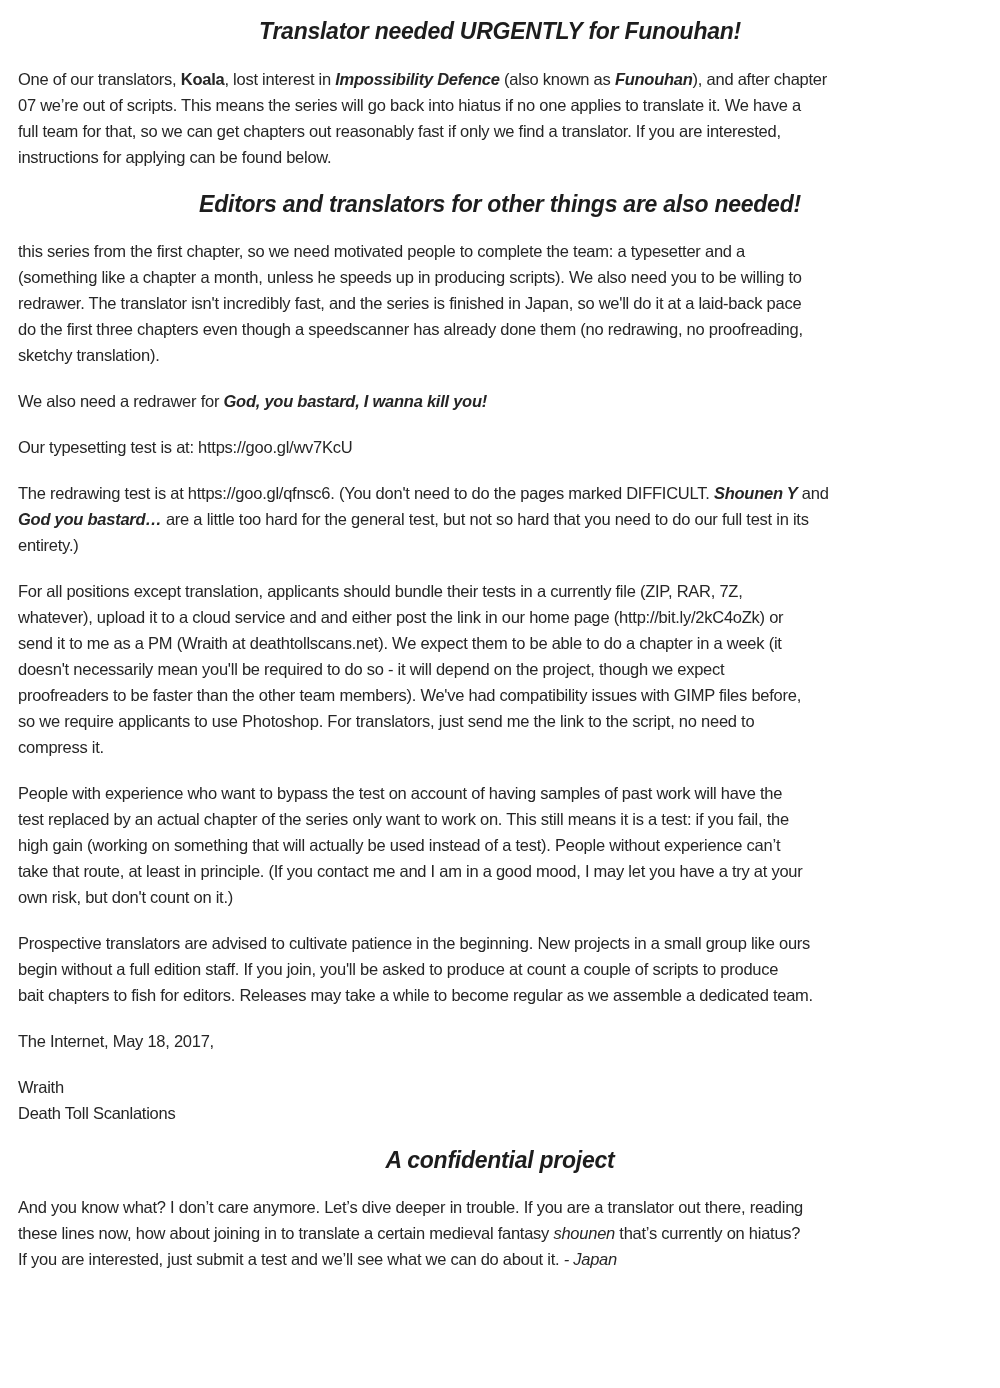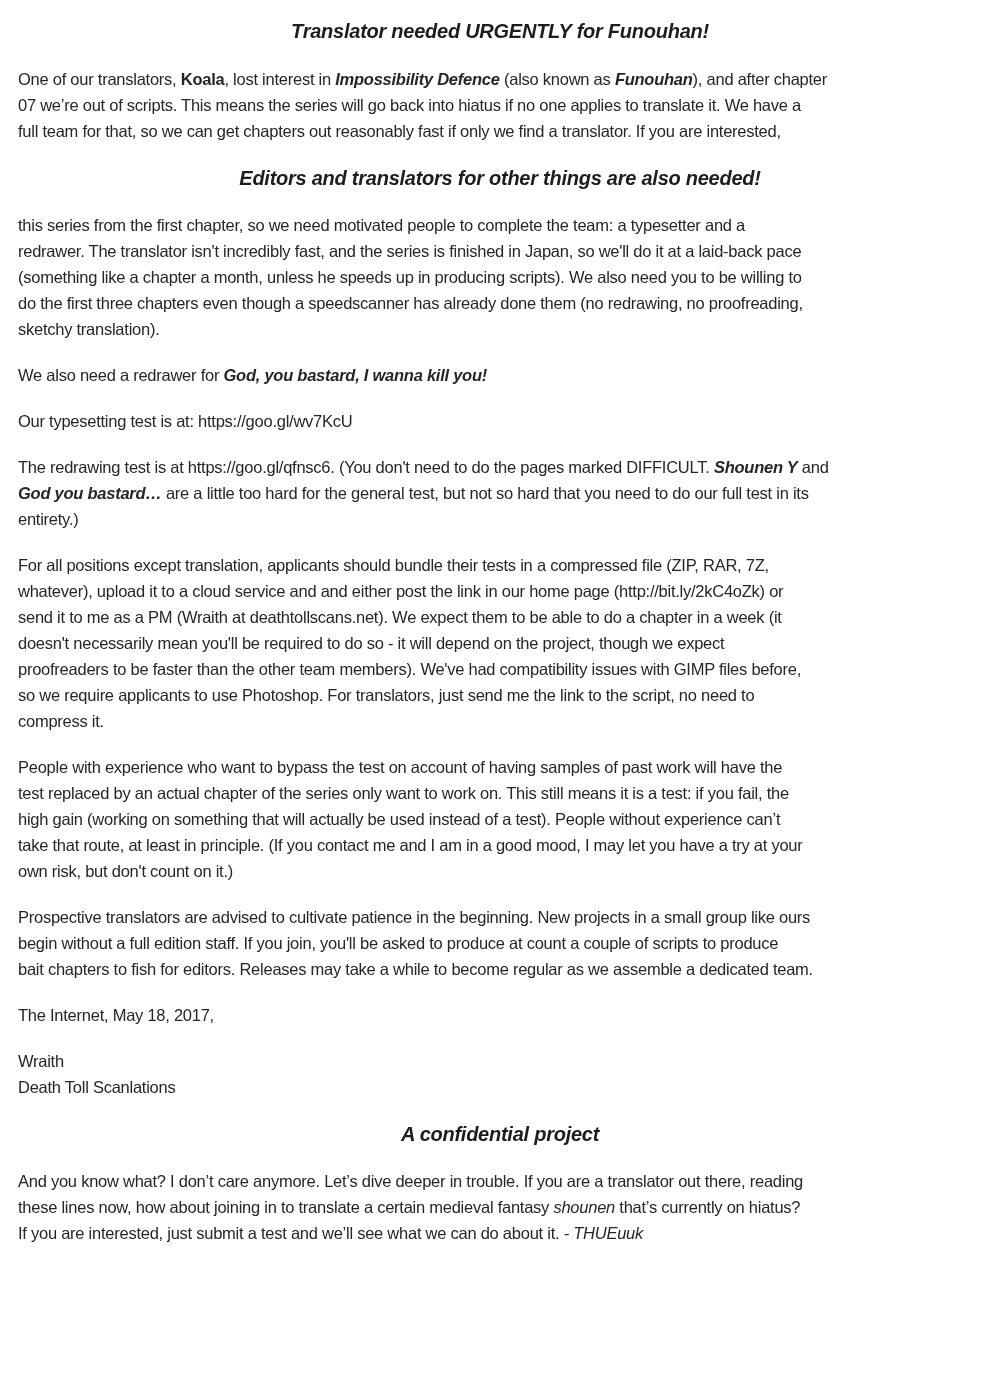--- a/index.html
+++ b/index.html
@@ -15,21 +15,21 @@
     padding: 16px 18px 0 18px;
     overflow: hidden;
     background: #ffffff;
     color: #262626;
     font-family: "Liberation Sans", sans-serif;
     font-size: 16.5px;
     letter-spacing: -0.25px;
   }
   .heading {
     margin: 10px 0 20px 0;
-    font-size: 20px;
+    font-size: 23px;
     line-height: 28px;
     font-weight: bold;
     font-style: italic;
     text-align: center;
     color: #1d1d1d;
   }
   .heading:first-child {
     margin-top: 0;
     line-height: 30px;
   }
@@ -48,42 +48,43 @@
 </style>
 </head>
 <body>
 
 <div id="page">
     <div class="heading">Translator needed URGENTLY for Funouhan!</div>
     <div class="para">
       <div class="line"><span>One of our translators, </span><span class="b">Koala</span><span>, lost interest in </span><span class="b i">Impossibility Defence</span><span> (also known as </span><span class="b i">Funouhan</span><span>), and after chapter</span></div>
       <div class="line"><span>07 we’re out of scripts. This means the series will go back into hiatus if no one applies to translate it. We have a</span></div>
       <div class="line"><span>full team for that, so we can get chapters out reasonably fast if only we find a translator. If you are interested,</span></div>
+      <div class="line"><span>instructions for applying can be found below.</span></div>
     </div>
     <div class="heading">Editors and translators for other things are also needed!</div>
     <div class="para">
       <div class="line"><span>this series from the first chapter, so we need motivated people to complete the team: a typesetter and a</span></div>
+      <div class="line"><span>(something like a chapter a month, unless he speeds up in producing scripts). We also need you to be willing to</span></div>
       <div class="line"><span>redrawer. The translator isn't incredibly fast, and the series is finished in Japan, so we'll do it at a laid-back pace</span></div>
-      <div class="line"><span>(something like a chapter a month, unless he speeds up in producing scripts). We also need you to be willing to</span></div>
       <div class="line"><span>do the first three chapters even though a speedscanner has already done them (no redrawing, no proofreading,</span></div>
       <div class="line"><span>sketchy translation).</span></div>
     </div>
     <div class="para">
       <div class="line"><span>We also need a redrawer for </span><span class="b i">God, you bastard, I wanna kill you!</span></div>
     </div>
     <div class="para">
       <div class="line"><span>Our typesetting test is at: https://goo.gl/wv7KcU</span></div>
     </div>
     <div class="para">
       <div class="line"><span>The redrawing test is at https://goo.gl/qfnsc6. (You don't need to do the pages marked DIFFICULT. </span><span class="b i">Shounen Y</span><span> and</span></div>
       <div class="line"><span class="b i">God you bastard… </span><span> are a little too hard for the general test, but not so hard that you need to do our full test in its</span></div>
       <div class="line"><span>entirety.)</span></div>
     </div>
     <div class="para">
-      <div class="line"><span>For all positions except translation, applicants should bundle their tests in a compressed file (ZIP, RAR, 7Z,</span></div>
+      <div class="line"><span>For all positions except translation, applicants should bundle their tests in a currently file (ZIP, RAR, 7Z,</span></div>
       <div class="line"><span>whatever), upload it to a cloud service and and either post the link in our home page (http://bit.ly/2kC4oZk) or</span></div>
       <div class="line"><span>send it to me as a PM (Wraith at deathtollscans.net). We expect them to be able to do a chapter in a week (it</span></div>
       <div class="line"><span>doesn't necessarily mean you'll be required to do so - it will depend on the project, though we expect</span></div>
       <div class="line"><span>proofreaders to be faster than the other team members). We've had compatibility issues with GIMP files before,</span></div>
       <div class="line"><span>so we require applicants to use Photoshop. For translators, just send me the link to the script, no need to</span></div>
       <div class="line"><span>compress it.</span></div>
     </div>
     <div class="para">
       <div class="line"><span>People with experience who want to bypass the test on account of having samples of past work will have the</span></div>
       <div class="line"><span>test replaced by an actual chapter of the series only want to work on. This still means it is a test: if you fail, the</span></div>
@@ -100,15 +101,15 @@
       <div class="line"><span>The Internet, May 18, 2017,</span></div>
     </div>
     <div class="para right">
       <div class="line"><span>Wraith</span></div>
       <div class="line"><span>Death Toll Scanlations</span></div>
     </div>
     <div class="heading">A confidential project</div>
     <div class="para">
       <div class="line"><span>And you know what? I don’t care anymore. Let’s dive deeper in trouble. If you are a translator out there, reading</span></div>
       <div class="line"><span>these lines now, how about joining in to translate a certain medieval fantasy </span><span class="i">shounen</span><span> that’s currently on hiatus?</span></div>
-      <div class="line"><span>If you are interested, just submit a test and we’ll see what we can do about it. </span><span class="i">- THUEuuk</span></div>
+      <div class="line"><span>If you are interested, just submit a test and we’ll see what we can do about it. </span><span class="i">- Japan</span></div>
     </div>
   </div>
 
 </body></html>

